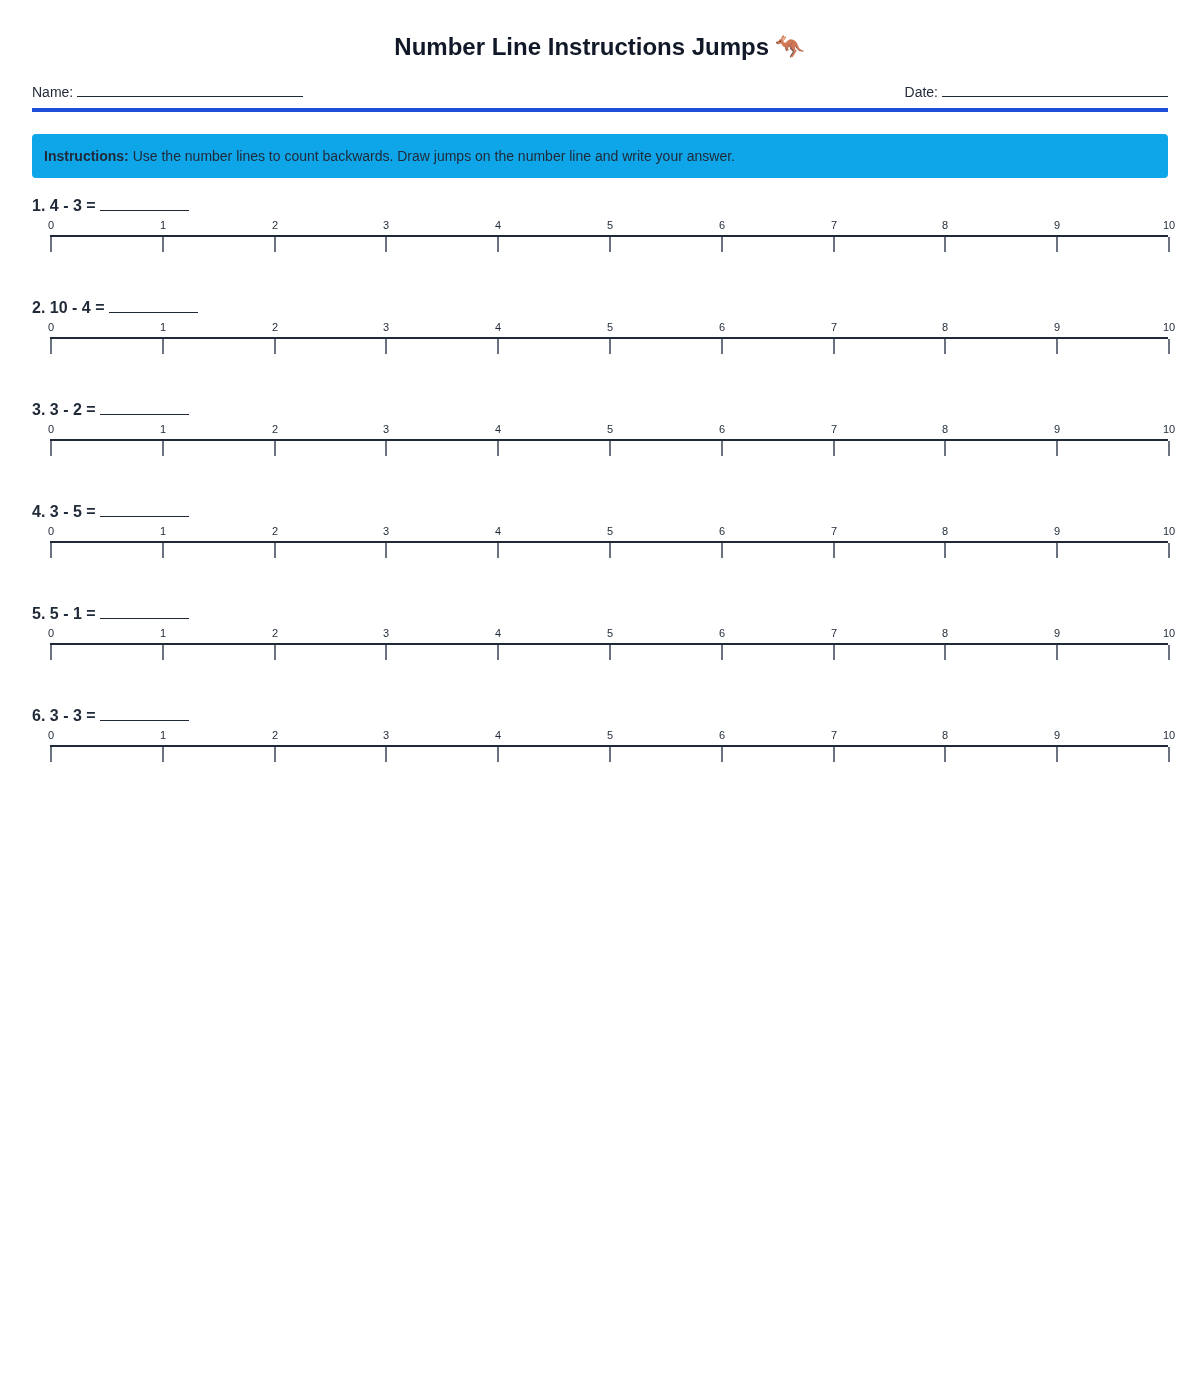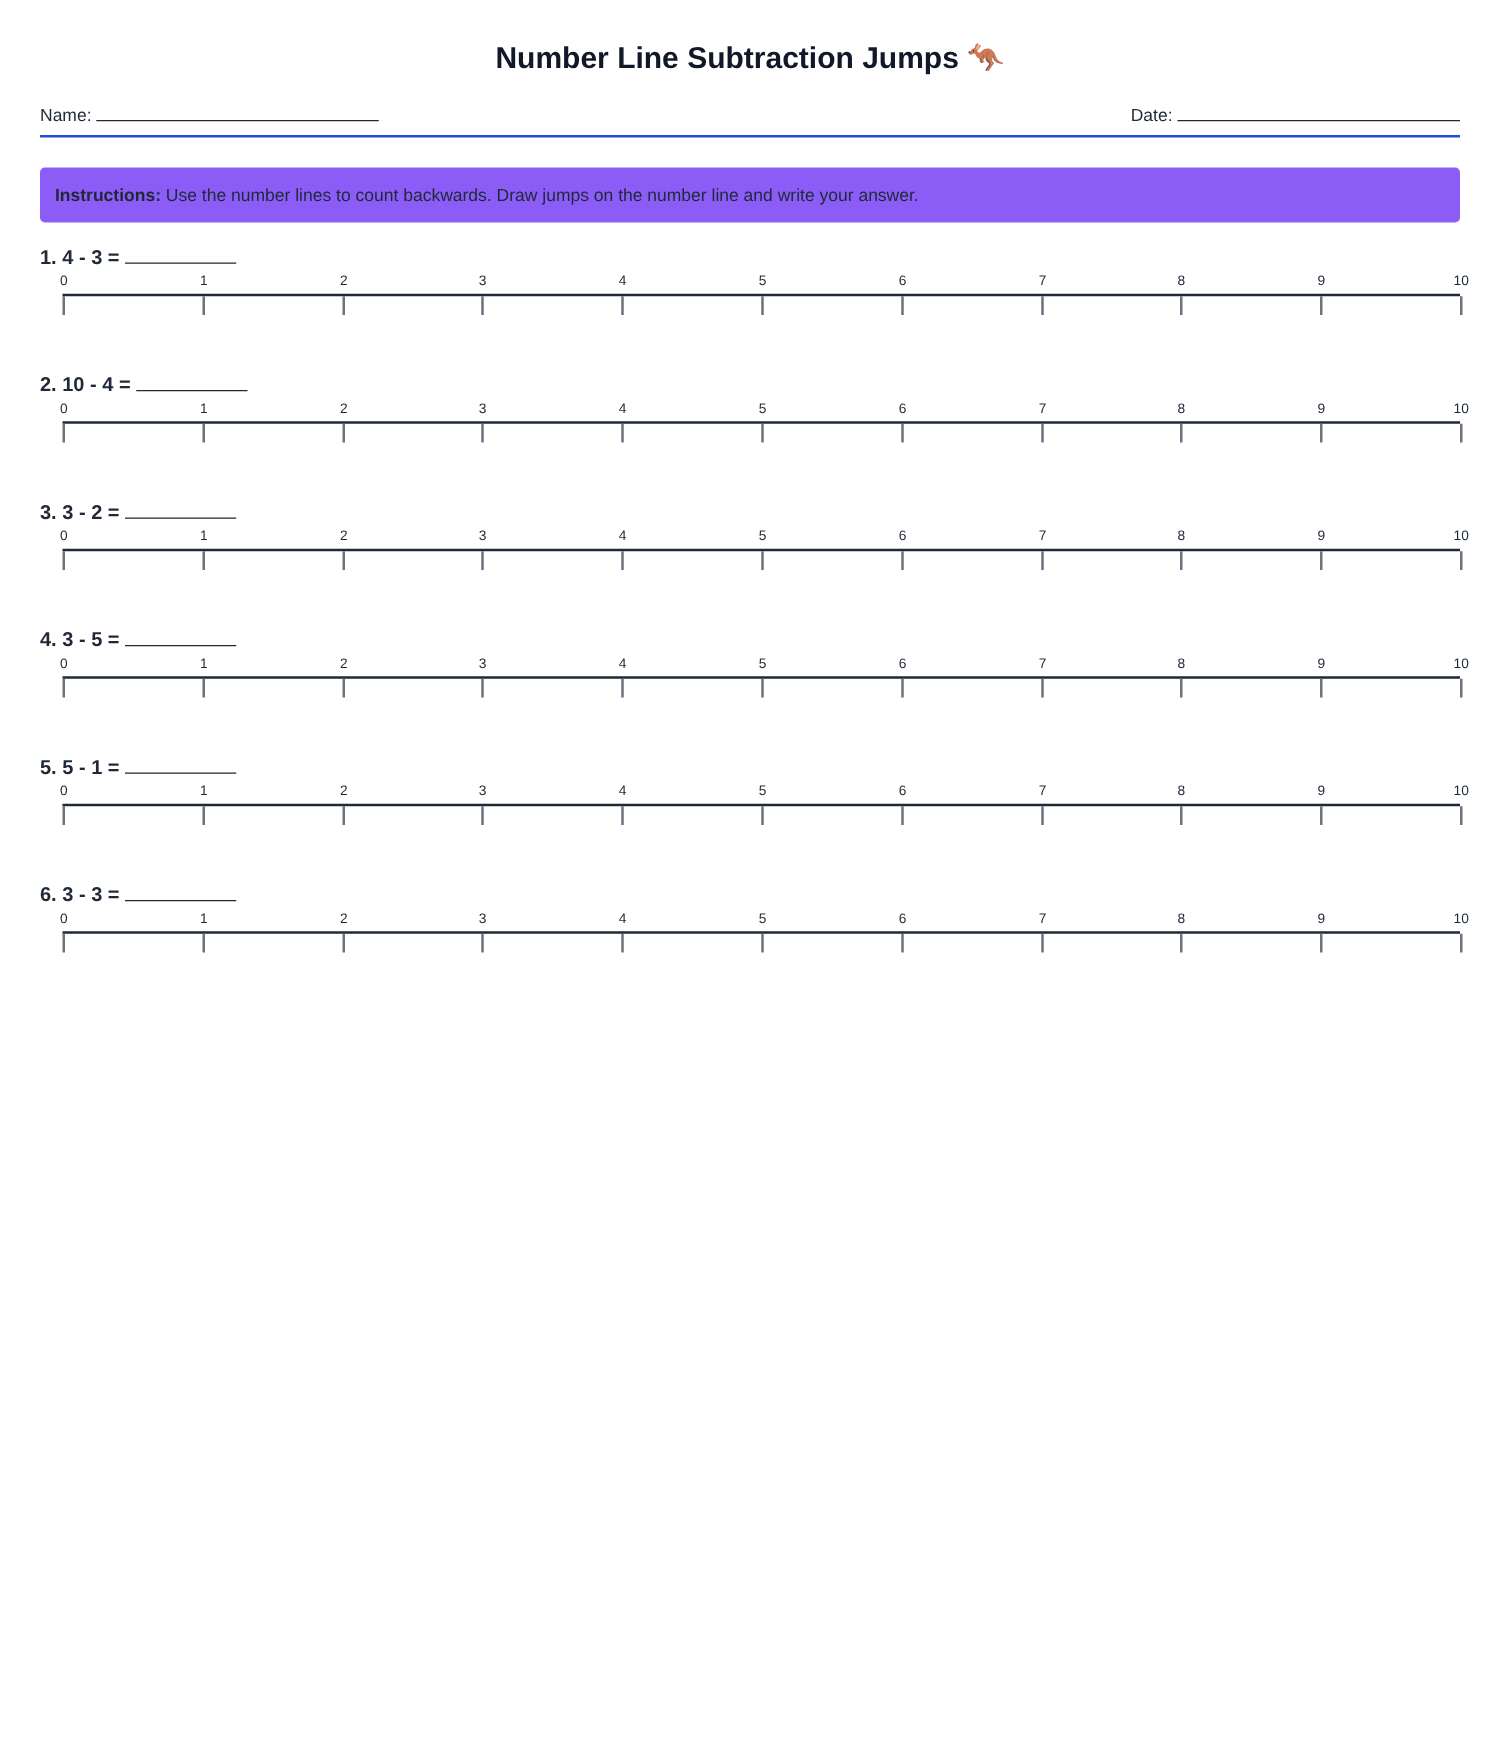--- a/index.html
+++ b/index.html
@@ -30,21 +30,21 @@
       font-weight: bold;
       color: #111827;
       line-height: 32px;
     }
     .header-row {
       position: absolute;
       left: 0;
       top: 80px;
       width: 1136px;
       height: 28px;
-      border-bottom: 2px solid #1d4ed8;
+      border-bottom: 4px solid #1d4ed8;
     }
     .field {
       position: absolute;
       top: 0;
       font-size: 14px;
       line-height: 20px;
       color: #1f2937;
     }
     .field.name { left: 0; }
     .field.date { right: 0; }
@@ -55,21 +55,21 @@
       border-bottom: 1px solid #1f2937;
       vertical-align: baseline;
       margin-left: 4px;
     }
     .instructions {
       position: absolute;
       left: 0;
       top: 134px;
       width: 1136px;
       height: 44px;
-      background: #8b5cf6;
+      background: #0ea5e9;
       border-radius: 4px;
       box-sizing: border-box;
       padding: 0 12px;
       font-size: 14px;
       line-height: 44px;
       color: #1f2937;
     }
     .instructions b { font-weight: bold; }
     .problem {
       position: absolute;
@@ -127,21 +127,21 @@
       line-height: 14px;
       color: #1f2937;
     }
   </style>
 </head>
 <body>
 
 <div class="page">
 
   <div class="title">
-    <span>Number Line Subtraction Jumps</span>
+    <span>Number Line Instructions Jumps</span>
     <span>🦘</span>
   </div>
 
   <div class="header-row">
     <div class="field name">
       <span>Name:</span><span class="blank"></span>
     </div>
     <div class="field date">
       <span>Date:</span><span class="blank"></span>
     </div>

